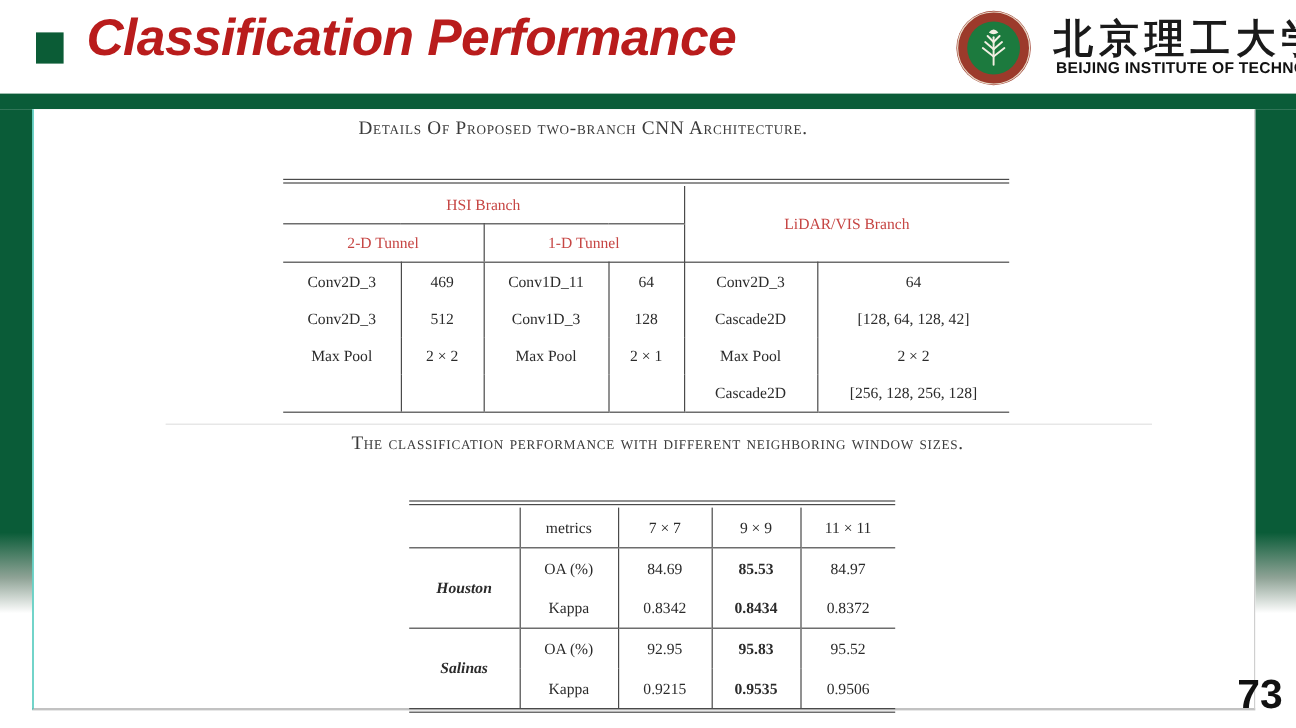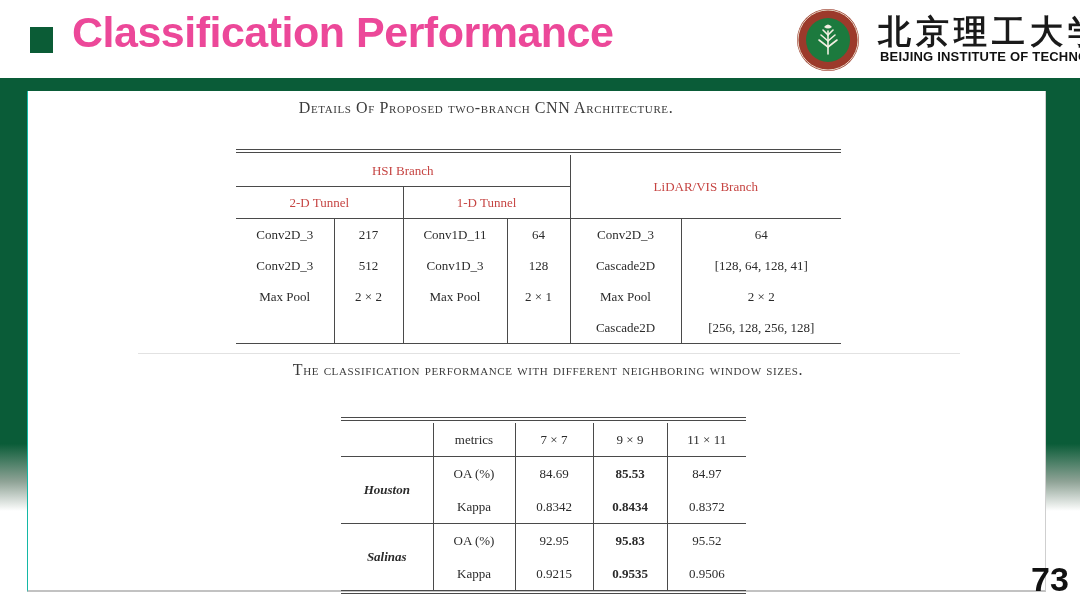--- a/index.html
+++ b/index.html
@@ -4,22 +4,22 @@
 <style>
   html,body{margin:0;padding:0;}
   body{
     width:1080px;height:607px;position:relative;overflow:hidden;
     background:#ffffff;font-family:"Liberation Sans", sans-serif;
   }
   
   .header-band{position:absolute;left:0;top:0;width:1080px;height:78px;background:#fff;}
   .title-bullet{position:absolute;left:30px;top:27px;width:23px;height:26px;background:#0b5c36;}
   .page-title{
-    position:absolute;left:72px;top:8px;font-size:43px;font-weight:800;color:#ec4899;
-    letter-spacing:-0.5px;white-space:nowrap;
+    position:absolute;left:72px;top:8px;font-size:43px;font-weight:800;color:#b91c1c;
+    letter-spacing:-0.5px;white-space:nowrap;font-style:italic;
   }
   .logo{position:absolute;left:795px;top:7px;width:66px;height:66px;}
   .logo-cn{
     position:absolute;left:878px;top:10px;font-size:33px;font-weight:bold;color:#1a1a1a;
     font-family:"DejaVu Sans", sans-serif;letter-spacing:5px;white-space:nowrap;
   }
   .logo-en{
     position:absolute;left:880px;top:49px;font-size:13px;font-weight:bold;color:#111;
     letter-spacing:0.2px;white-space:nowrap;
   }
@@ -116,33 +116,33 @@
           <tr>
         <td colspan="4" class="red bb">HSI Branch</td>
         <td colspan="2" rowspan="2" class="red bl bb">LiDAR/VIS Branch</td>
       </tr>
       <tr>
         <td colspan="2" class="red bb">2-D Tunnel</td>
         <td colspan="2" class="red bl bb">1-D Tunnel</td>
       </tr>
       <tr>
         <td>Conv2D_3</td>
-        <td class="bl">217</td>
+        <td class="bl">469</td>
         <td class="bl">Conv1D_11</td>
         <td class="bl">64</td>
         <td class="bl">Conv2D_3</td>
         <td class="bl">64</td>
       </tr>
       <tr>
         <td>Conv2D_3</td>
         <td class="bl">512</td>
         <td class="bl">Conv1D_3</td>
         <td class="bl">128</td>
         <td class="bl">Cascade2D</td>
-        <td class="bl">[128, 64, 128, 41]</td>
+        <td class="bl">[128, 64, 128, 42]</td>
       </tr>
       <tr>
         <td>Max Pool</td>
         <td class="bl">2 × 2</td>
         <td class="bl">Max Pool</td>
         <td class="bl">2 × 1</td>
         <td class="bl">Max Pool</td>
         <td class="bl">2 × 2</td>
       </tr>
       <tr>

